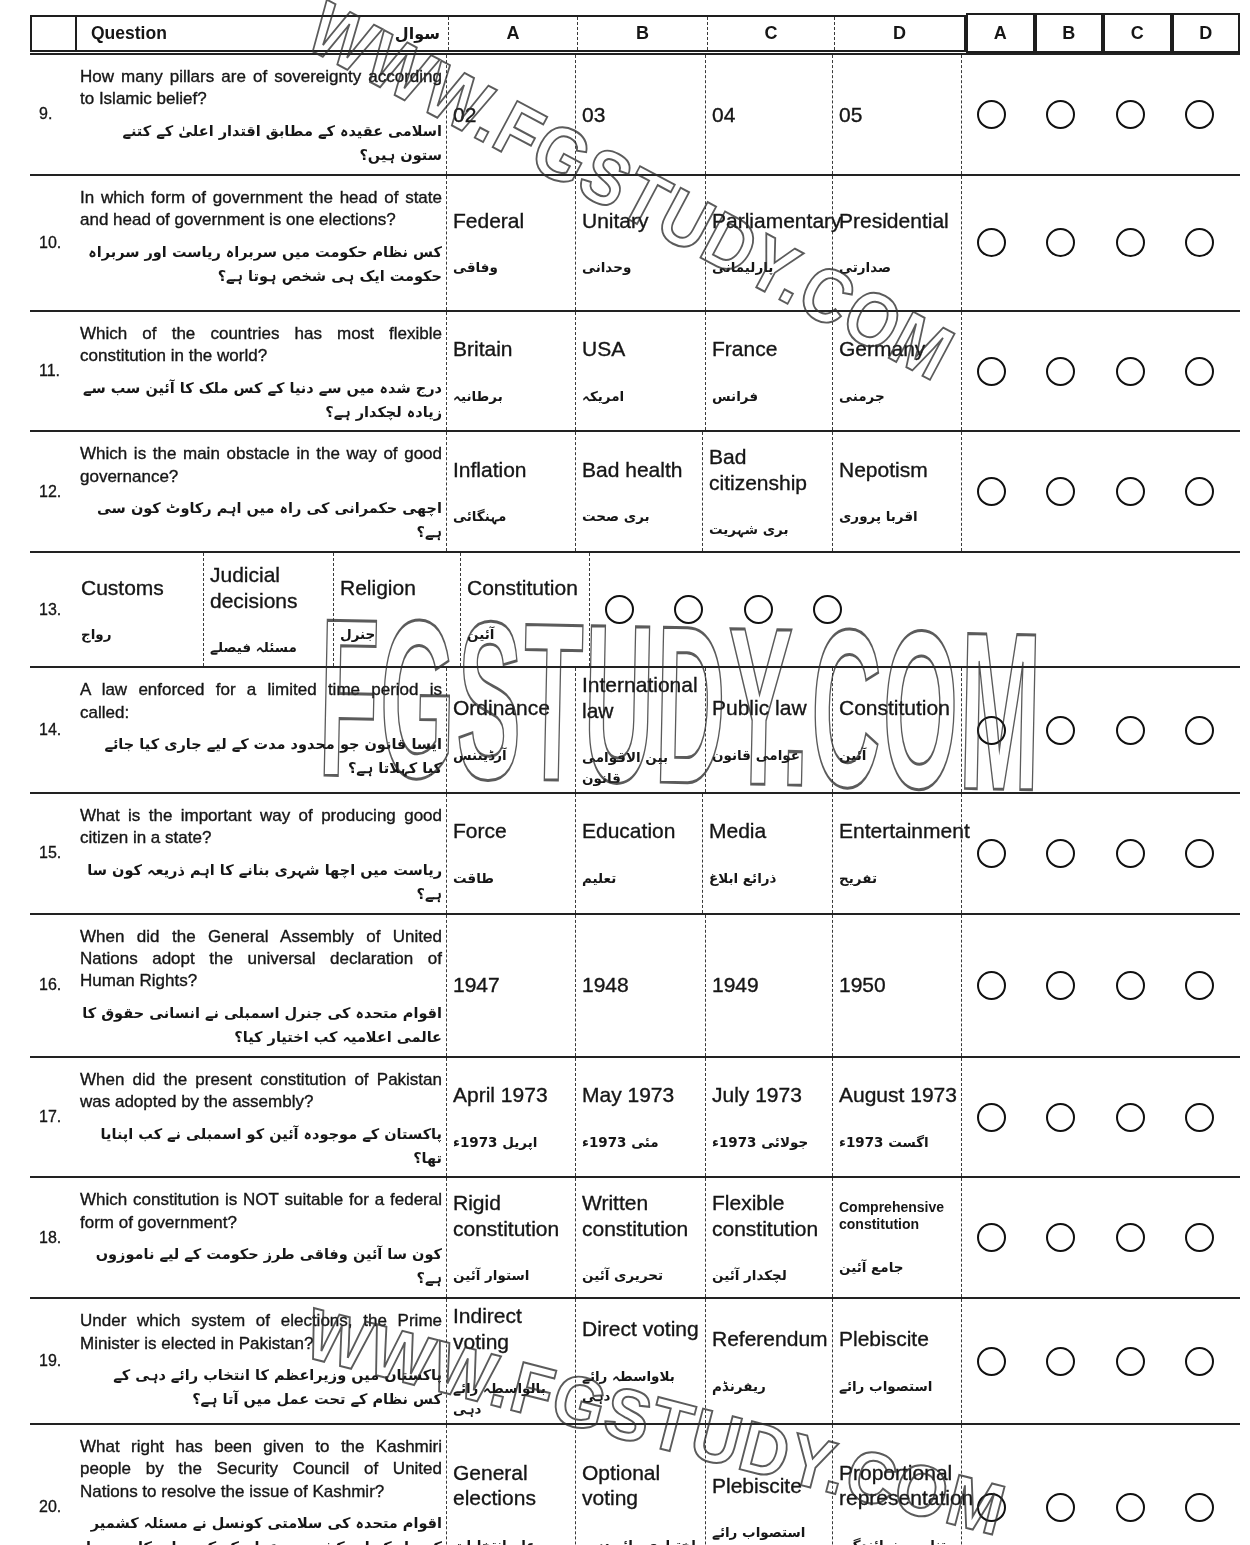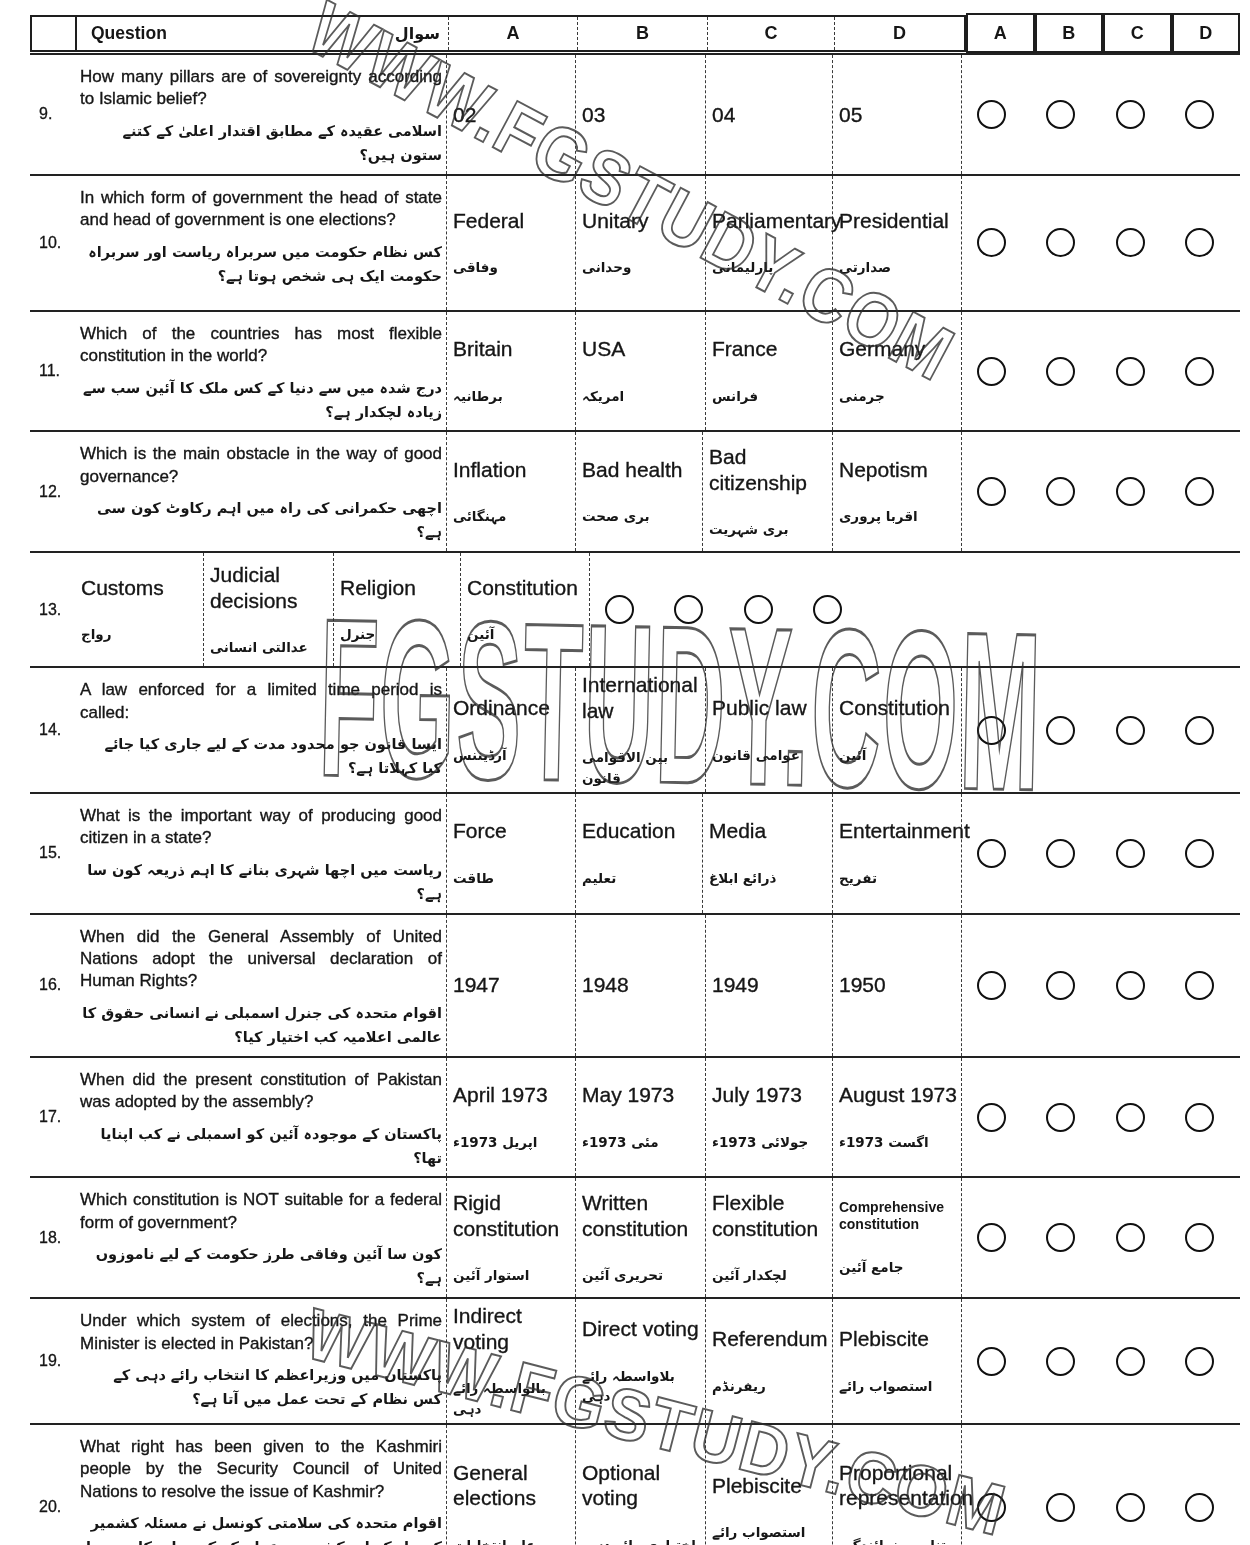--- a/index.html
+++ b/index.html
@@ -224,21 +224,21 @@
     </div>
 
     <div class="row r13">
       <div class="cell c-num num">13.</div>
       <div class="cell c-a opt">
         <div class="opt-en">Customs</div>
         <div class="opt-ur" dir="rtl">رواج</div>
       </div>
       <div class="cell c-b opt">
         <div class="opt-en">Judicial decisions</div>
-        <div class="opt-ur" dir="rtl">عدالتی انسانی</div>
+        <div class="opt-ur" dir="rtl">مسئلہ فیصلے</div>
       </div>
       <div class="cell c-c opt">
         <div class="opt-en">Religion</div>
         <div class="opt-ur" dir="rtl">جنرل</div>
       </div>
       <div class="cell c-d opt">
         <div class="opt-en">Constitution</div>
         <div class="opt-ur" dir="rtl">آئین</div>
       </div>
       <div class="cell c-bub bubbles">

